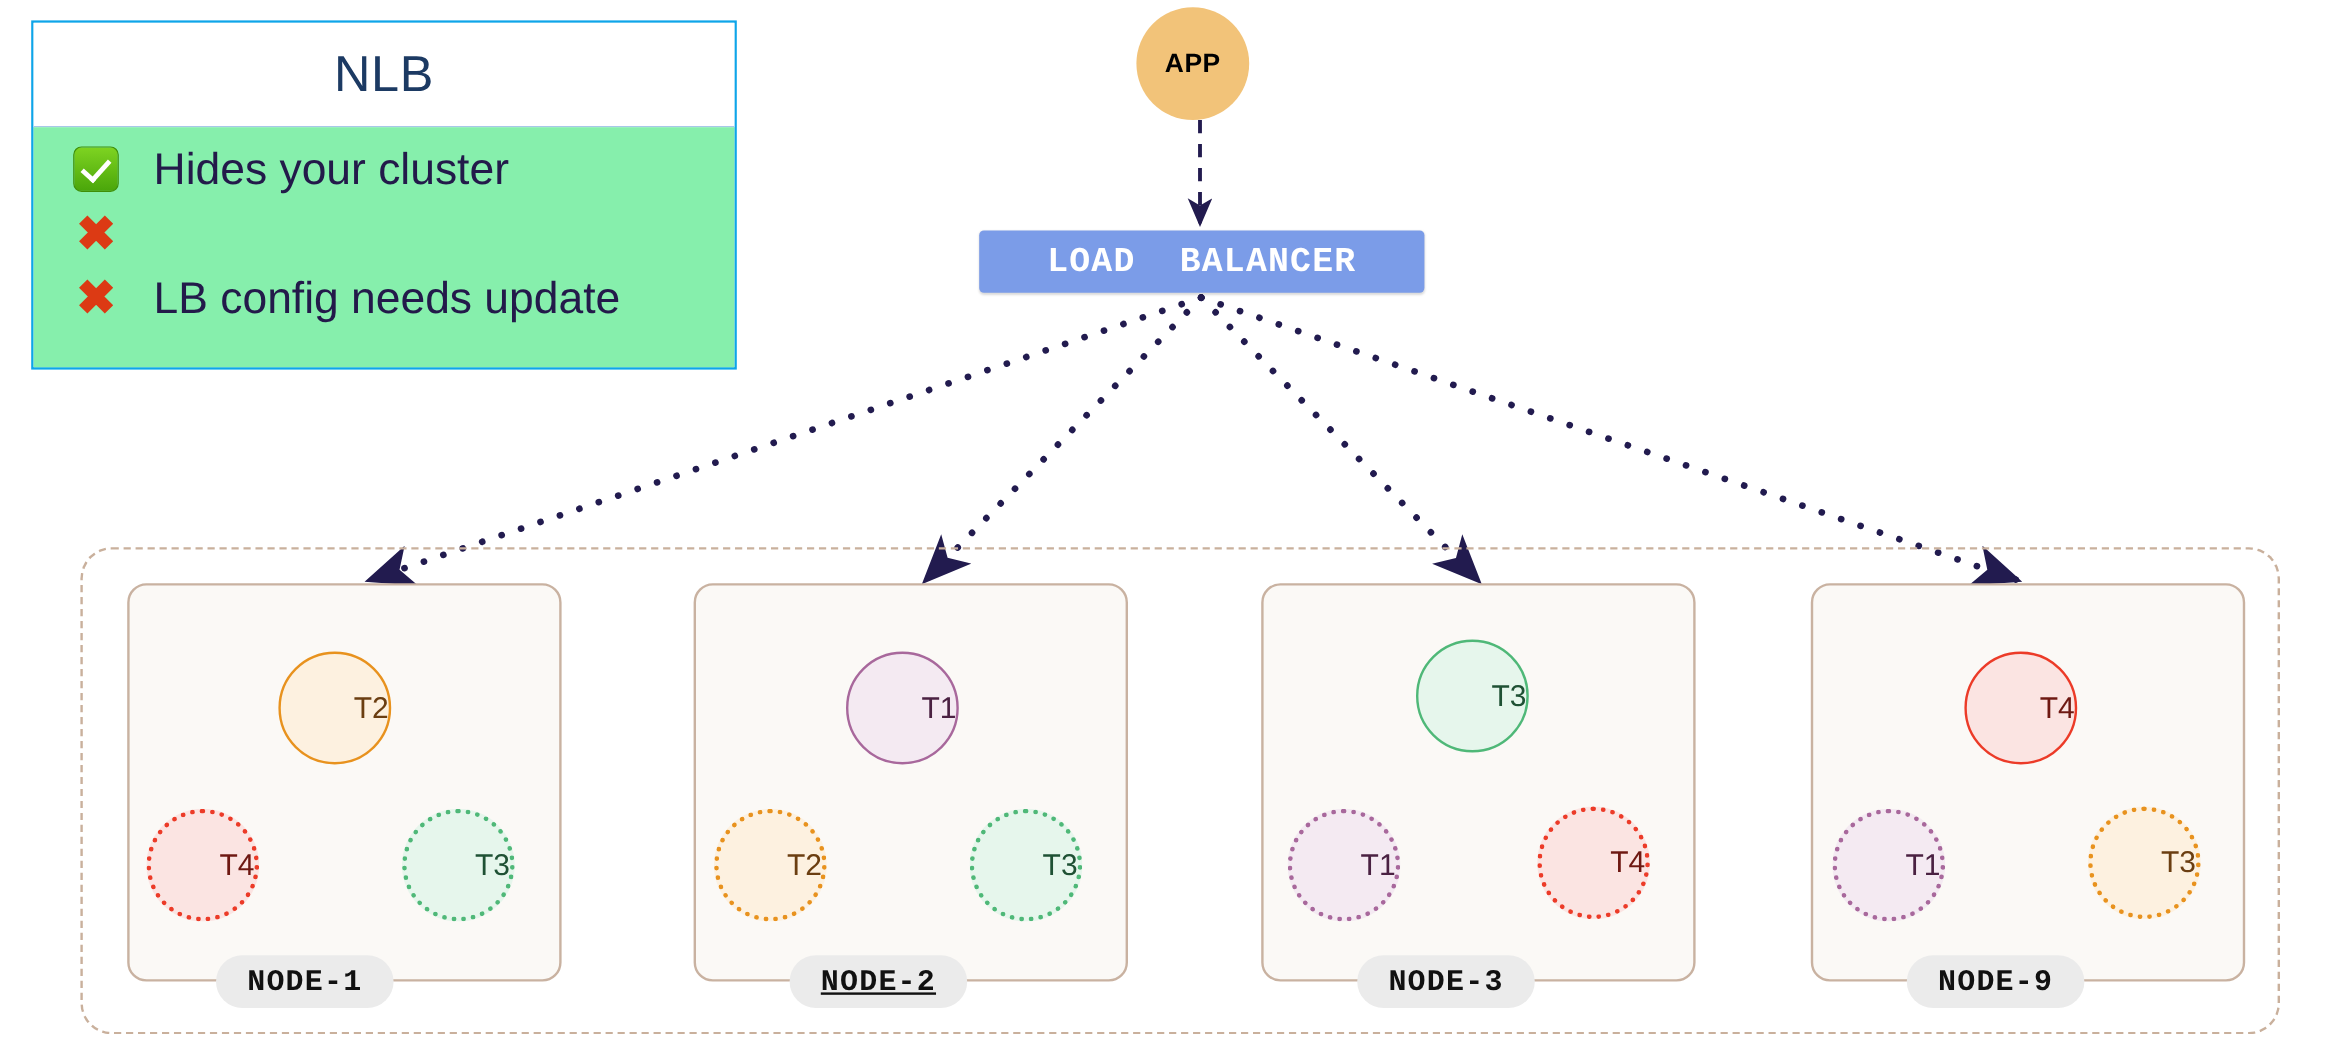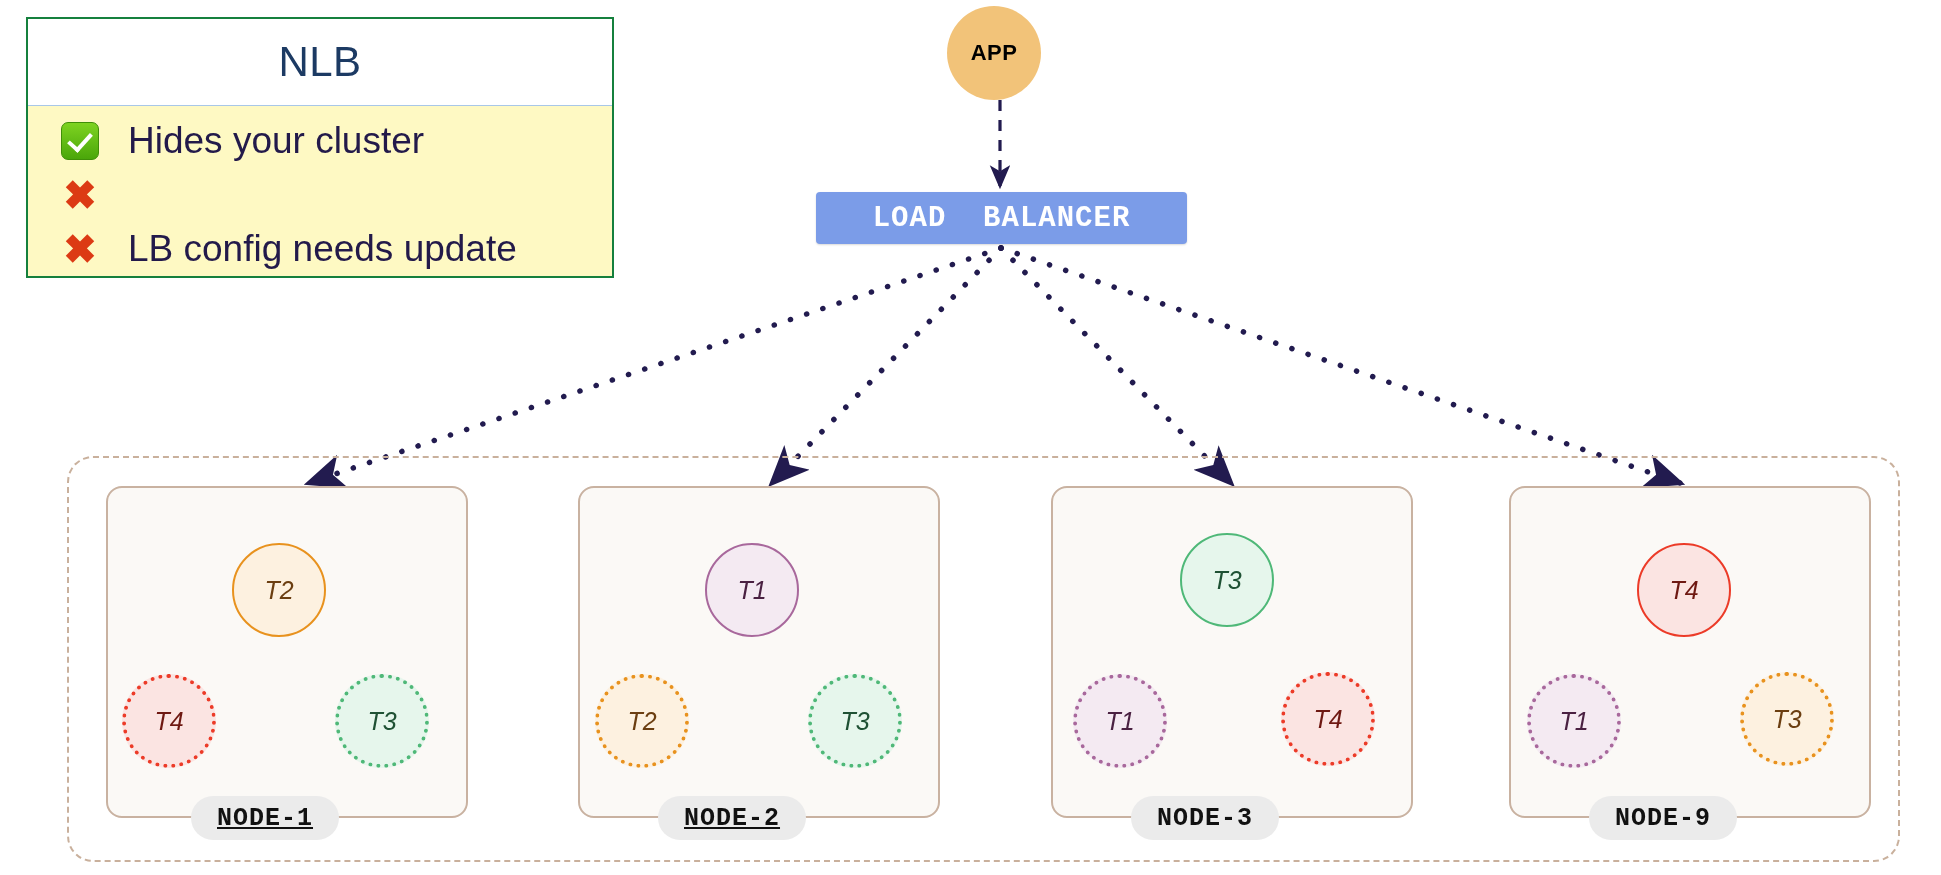--- a/index.html
+++ b/index.html
@@ -22,41 +22,41 @@
     width: 1941px;
     height: 875px;
   }
 
   
   #legend {
     position: absolute;
     left: 26px;
     top: 17px;
     width: 588px;
-    border: 2px solid #15803d;
+    border: 2px solid #0ea5e9;
     box-sizing: border-box;
     background: #ffffff;
   }
   #legend-header {
     height: 86px;
     background: #ffffff;
     display: flex;
     align-items: center;
     justify-content: center;
     border-bottom: 1px solid #a8c7e8;
   }
   #legend-title {
     font-size: 42px;
     color: #1c3a63;
     font-family: "Liberation Sans", sans-serif;
     letter-spacing: 0.5px;
   }
   #legend-body {
-    background: #fef9c3;
-    padding: 8px 0 0 0;
+    background: #86efac;
+    padding: 8px 0 30px 0;
   }
   .legend-row {
     display: flex;
     align-items: center;
     height: 54px;
     padding-left: 26px;
   }
   .legend-mark {
     width: 52px;
     flex: 0 0 52px;
@@ -178,36 +178,35 @@
     display: flex;
     align-items: center;
     justify-content: center;
     font-family: "Liberation Mono", monospace;
     font-size: 25px;
     font-weight: bold;
     color: #111111;
     letter-spacing: 1px;
     white-space: nowrap;
   }
-  #node-label-0 { left: 191px; top: 796px; text-decoration: underline; }
+  #node-label-0 { left: 180px; top: 796px; }
   #node-label-1 { left: 658px; top: 796px; text-decoration: underline; }
   #node-label-2 { left: 1131px; top: 796px; }
   #node-label-3 { left: 1589px; top: 796px; }
 
   
   .topic {
     position: absolute;
     border-radius: 50%;
     display: flex;
     align-items: center;
-    justify-content: center;
+    justify-content: flex-end;
     box-sizing: border-box;
     font-size: 25px;
     font-family: "Liberation Sans", sans-serif;
-    font-style: italic;
   }
   .topic.primary {
     width: 94px;
     height: 94px;
     border-width: 2.5px;
     border-style: solid;
   }
   .topic.replica {
     width: 94px;
     height: 94px;

